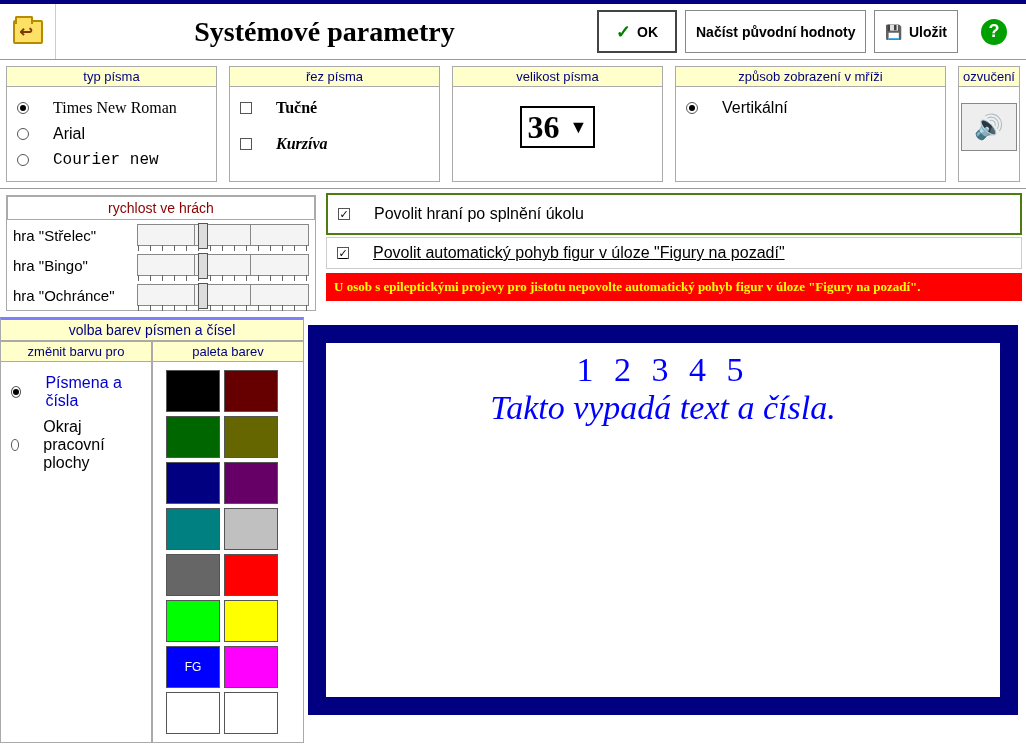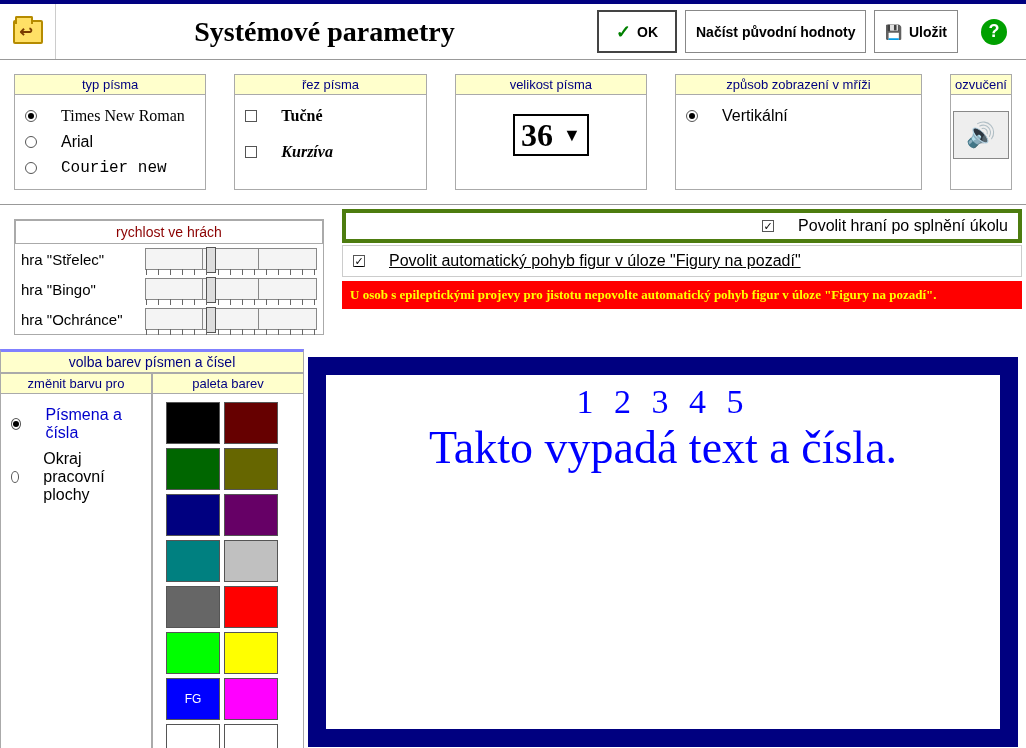--- a/index.html
+++ b/index.html
@@ -86,21 +86,21 @@
     font-weight:bold;font-size:18px;
   }
 
   .row2 {
     display:flex;
     border-bottom:1px solid #999;
   }
   .groupbox {
     border:1px solid #aaa;
     position:relative;
-    margin:14px;
+    margin:6px;
   }
   .gb-header {
     background:#ffffcc;
     color:#000080;
     text-align:center;
     font-size:13px;
     padding:2px 4px;
     border-bottom:1px solid #aaa;
   }
   .gb-body {
@@ -196,21 +196,21 @@
   }
   .preview {
     width:100%;height:390px;background:#000080;padding:18px;
   }
   .preview-inner {
     width:100%;height:100%;background:#fff;
     font-family:"Times New Roman",serif;color:#0000ff;
     text-align:center;padding-top:8px;
   }
   .preview-inner .nums { font-size:34px;letter-spacing:6px; }
-  .preview-inner .txt { font-size:46px; }
+  .preview-inner .txt { font-size:34px;font-style:italic; }
 
   .blue-border-top { border-top:3px solid #8080ff; }
 </style>
 </head>
 <body>
 
 <div class="topbar"></div>
 
 <div class="header">
   <div class="back-btn">
@@ -320,21 +320,21 @@
     <div class="lbl">hra "Ochránce"</div>
     <div class="slider">
       <div class="divider" style="left:33%"></div>
       <div class="divider" style="left:66%"></div>
       <div class="thumb" style="left:35%"></div>
     </div>
         </div>
       </div>
   </div>
   <div class="checks-col">
-    <div class="check-line" style="border:4px solid #4d7c0f;padding:4px 10px;justify-content:flex-end;">
+    <div class="check-line" style="border:2px solid #4d7c0f;padding:10px 10px;">
       <span class="chk sel"></span>
       <span>Povolit hraní po splnění úkolu</span>
     </div>
     <div class="check-line" style="border:1px solid #ccc;padding:6px 10px;margin-top:2px;text-decoration:underline;">
       <span class="chk sel"></span>
       <span>Povolit automatický pohyb figur v úloze "Figury na pozadí"</span>
     </div>
     <div class="warning">U osob s epileptickými projevy pro jistotu nepovolte automatický pohyb figur v úloze "Figury na pozadí".</div>
   </div>
 </div>

